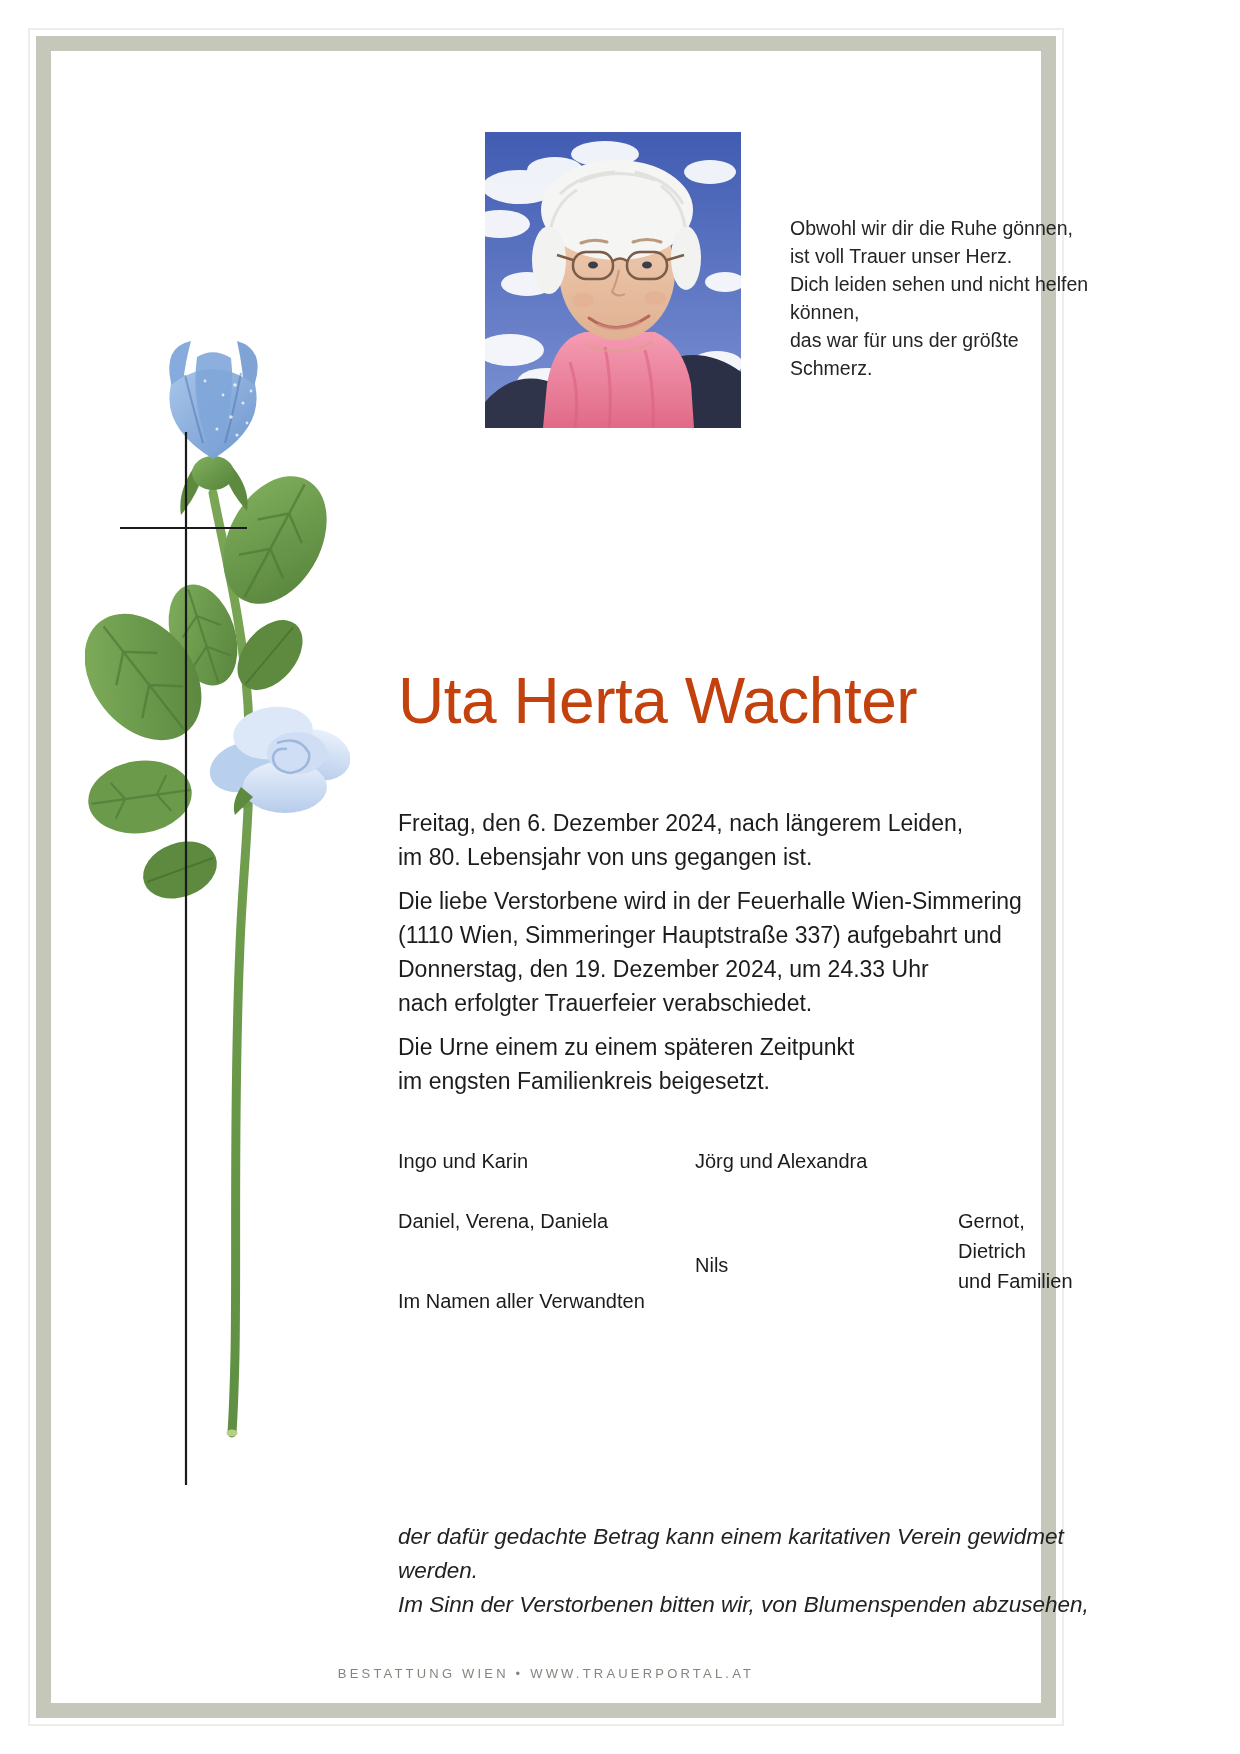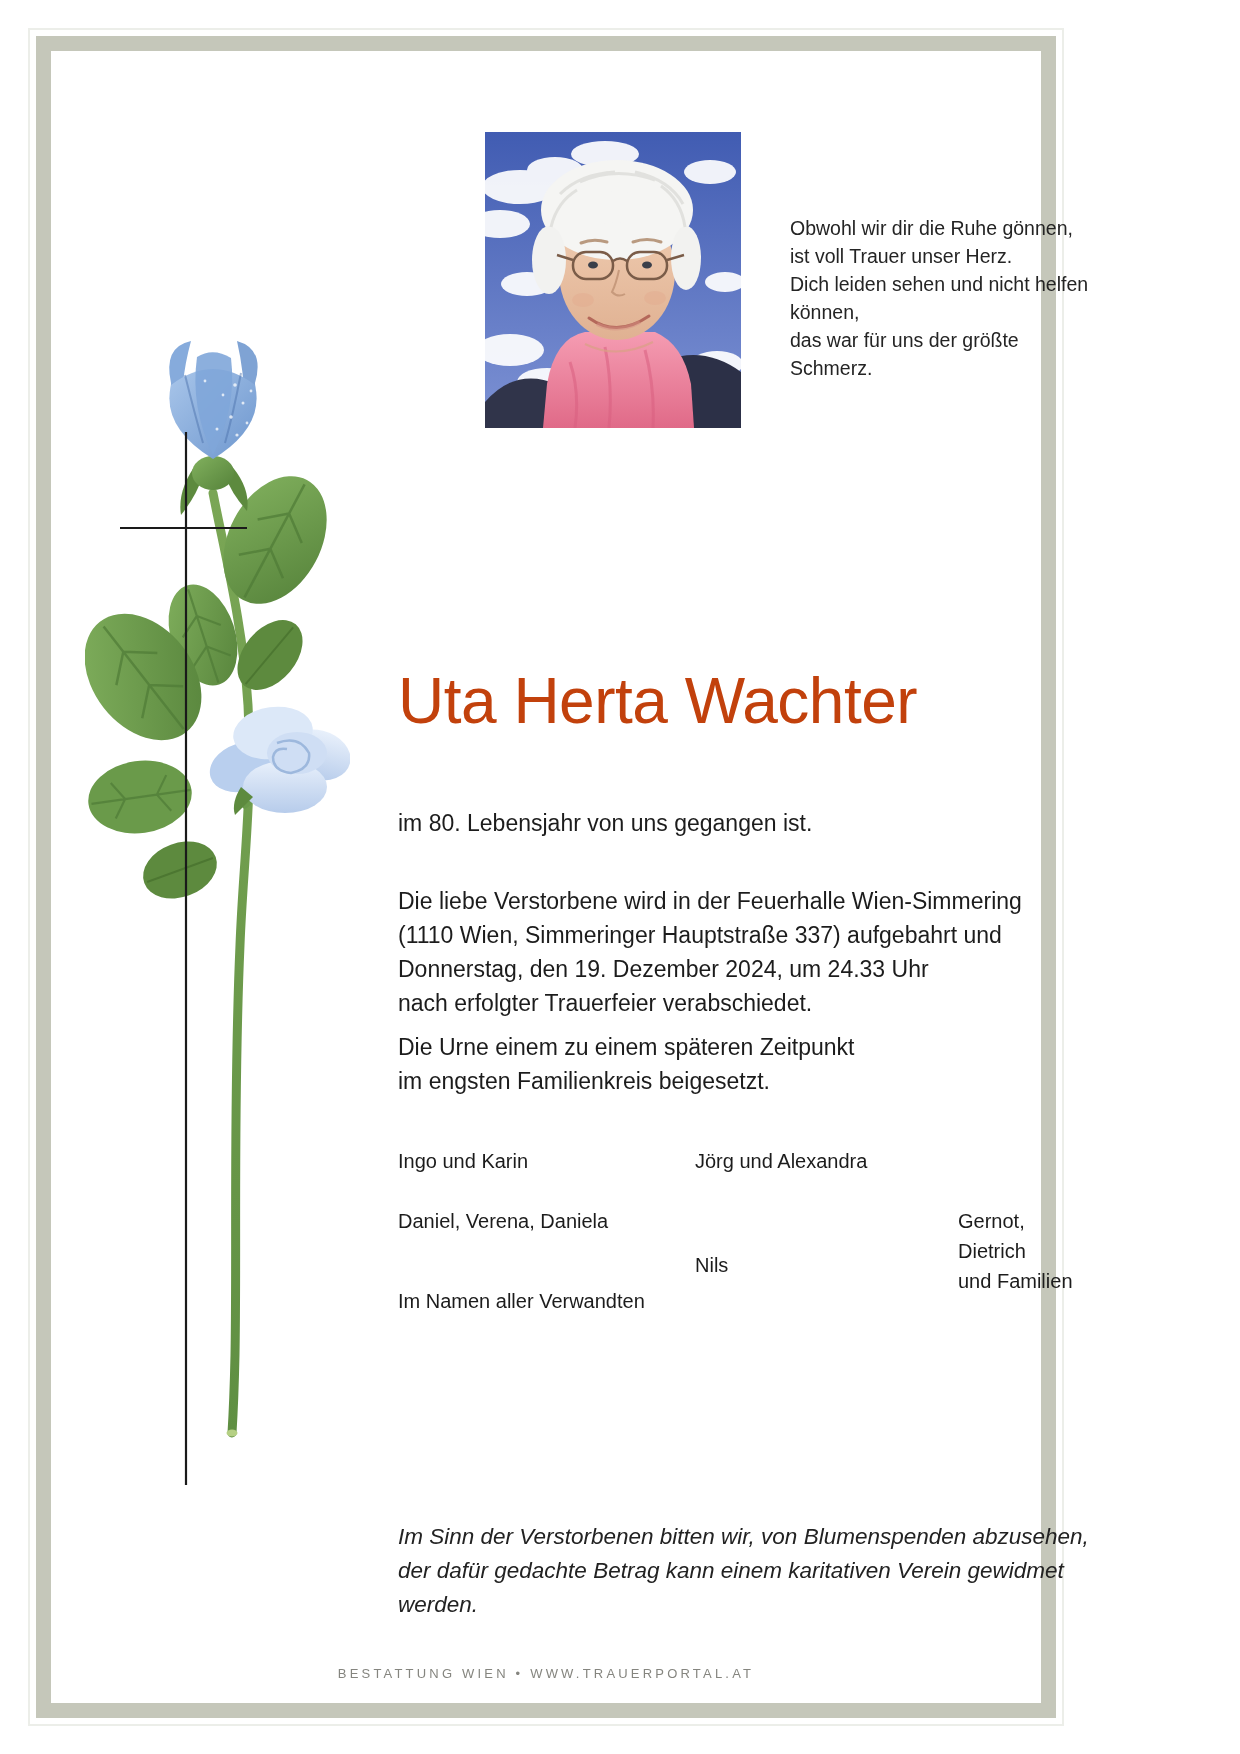--- a/index.html
+++ b/index.html
@@ -226,20 +226,21 @@
     <span>Obwohl wir dir die Ruhe gönnen,</span>
     <span>ist voll Trauer unser Herz.</span>
     <span>Dich leiden sehen und nicht helfen können,</span>
     <span>das war für uns der größte Schmerz.</span>
   </div>
 
 
   <div class="abs deceased">Uta Herta Wachter</div>
 
   <div class="abs para p1">
+    <span>Freitag, den 6. Dezember 2024, nach längerem Leiden,</span>
     <span>im 80. Lebensjahr von uns gegangen ist.</span>
   </div>
 
   <div class="abs para p2">
     <span>Die liebe Verstorbene wird in der Feuerhalle Wien-Simmering</span>
     <span>(1110 Wien, Simmeringer Hauptstraße 337) aufgebahrt und</span>
     <span>Donnerstag, den 19. Dezember 2024, um 24.33 Uhr</span>
     <span>nach erfolgter Trauerfeier verabschiedet.</span>
   </div>
 
@@ -253,19 +254,19 @@
   <div class="abs mourner m-r2c1">Daniel, Verena, Daniela</div>
   <div class="abs mourner m-r2c2">Nils</div>
   <div class="abs mourner m-r2c3">
     <span>Gernot, Dietrich</span>
     <span>und Familien</span>
   </div>
 
   <div class="abs closing">Im Namen aller Verwandten</div>
 
   <div class="abs donation">
+    <span>der dafür gedachte Betrag kann einem karitativen Verein gewidmet werden.</span>
     <span>Im Sinn der Verstorbenen bitten wir, von Blumenspenden abzusehen,</span>
-    <span>der dafür gedachte Betrag kann einem karitativen Verein gewidmet werden.</span>
   </div>
 
   <div class="abs footer">BESTATTUNG WIEN  •  WWW.TRAUERPORTAL.AT</div>
 
 </div>
 
 </body></html>

